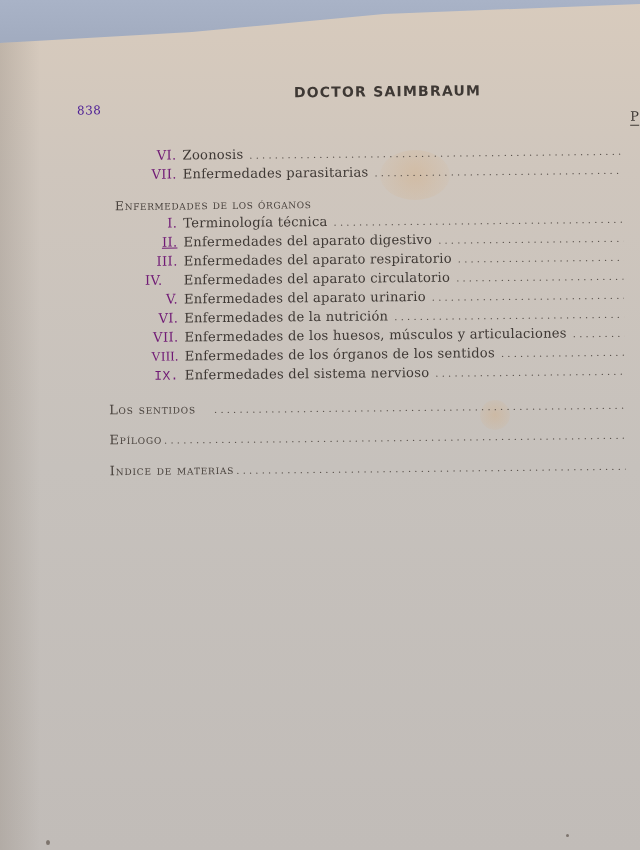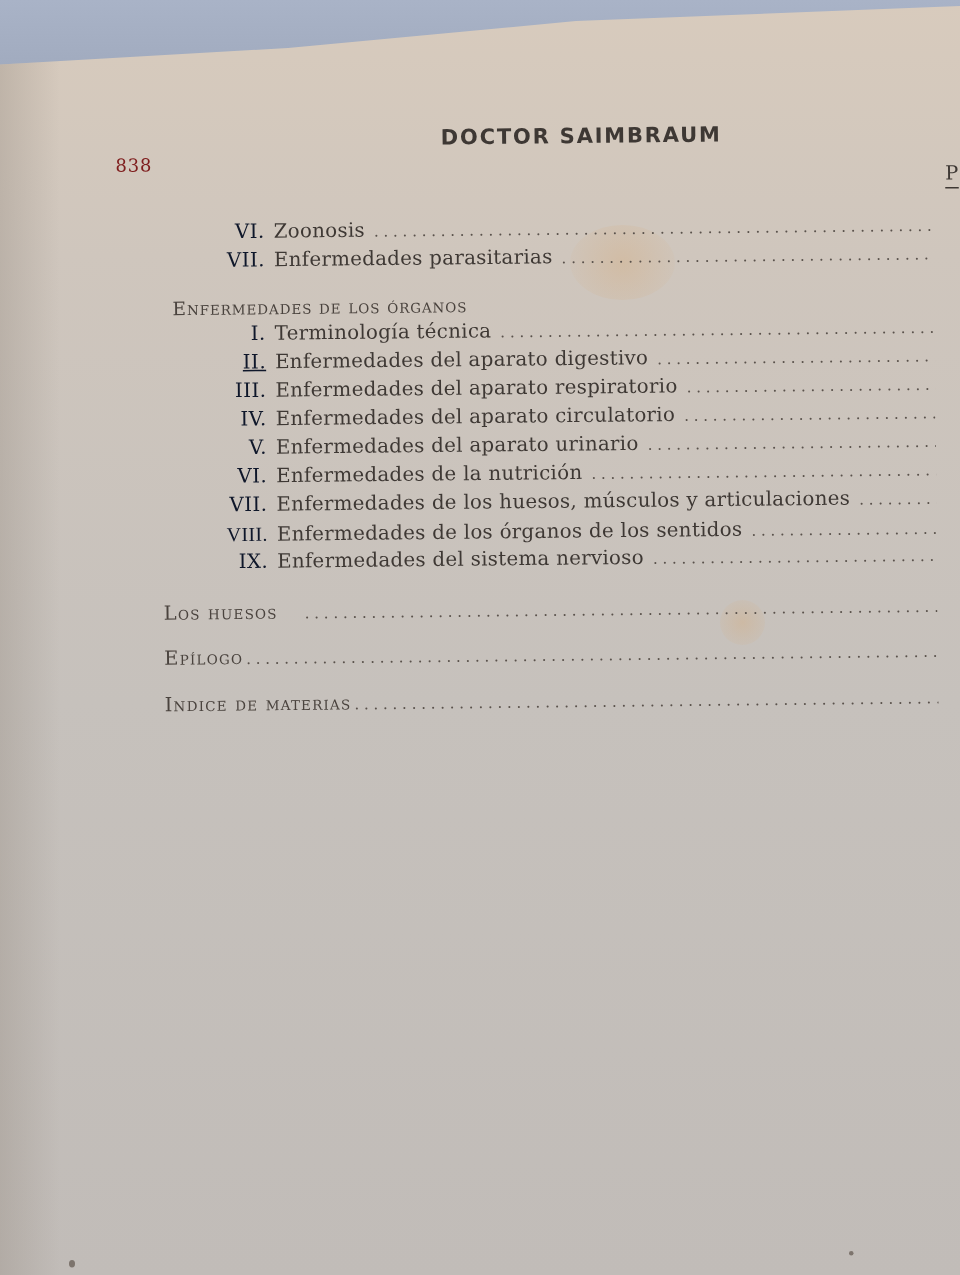--- a/index.html
+++ b/index.html
@@ -28,38 +28,38 @@
       background: radial-gradient(circle, rgba(214,170,120,0.35), rgba(214,170,120,0));
     }
     .text-layer {
       position: absolute; left: 0; top: 0; width: 640px; height: 850px;
       color: #3e3834;
       transform: rotate(-0.6deg);
       transform-origin: 320px 300px;
     }
     .page-number {
       position: absolute; left: 79px; top: 101px;
-      font-size: 12px; color: #7f1d1d; letter-spacing: 0.5px;
+      font-size: 12px; color: #4c1d95; letter-spacing: 0.5px;
     }
     .running-head {
       position: absolute; left: 296px; top: 84px;
       font-family: "DejaVu Sans", "Liberation Sans", sans-serif;
       font-size: 14px; letter-spacing: 1.2px; color: #3e3834; font-weight: bold;
     }
     .corner-letter {
       position: absolute; left: 632px; top: 112px;
       font-size: 13px; color: #3e3834;
       border-bottom: 1px solid #3e3834; padding-bottom: 1px;
     }
     .toc-line {
       position: absolute; height: 18px; display: flex; align-items: baseline;
       font-size: 13.2px; white-space: nowrap; overflow: hidden;
     }
     .numeral {
-      display: inline-block; text-align: right; color: #0f172a;
+      display: inline-block; text-align: right; color: #701a75;
       letter-spacing: 0.3px;
     }
     .title { padding-left: 6px; letter-spacing: 0.2px; }
     .leader {
       flex: 1; margin-left: 6px; overflow: hidden; color: #5a524c;
       letter-spacing: 3.2px; font-size: 10px;
     }
     .leader::before {
       content: ". . . . . . . . . . . . . . . . . . . . . . . . . . . . . . . . . . . . . . . . . . . . . . . . . . . . . . . . . . . . . . . . . . . . . . . . . . . . . . . . . . . . . . . .";
       letter-spacing: 0;
@@ -107,21 +107,21 @@
     <span class="numeral" style="width:48px;text-decoration:underline;">II.</span>
     <span class="title">Enfermedades del aparato digestivo</span>
     <span class="leader"></span>
   </div>
   <div class="toc-line" style="left:130px;top:252px;width:494px;">
     <span class="numeral" style="width:48px;">III.</span>
     <span class="title">Enfermedades del aparato respiratorio</span>
     <span class="leader"></span>
   </div>
   <div class="toc-line" style="left:130px;top:271px;width:494px;">
-    <span class="numeral" style="width:48px;">IV.</span>
+    <span class="numeral" style="width:48px;text-align:center;">IV.</span>
     <span class="title">Enfermedades del aparato circulatorio</span>
     <span class="leader"></span>
   </div>
   <div class="toc-line" style="left:130px;top:290px;width:494px;">
     <span class="numeral" style="width:48px;">V.</span>
     <span class="title">Enfermedades del aparato urinario</span>
     <span class="leader"></span>
   </div>
   <div class="toc-line" style="left:130px;top:309px;width:494px;">
     <span class="numeral" style="width:48px;">VI.</span>
@@ -132,27 +132,27 @@
     <span class="numeral" style="width:48px;">VII.</span>
     <span class="title">Enfermedades de los huesos, músculos y articulaciones</span>
     <span class="leader"></span>
   </div>
   <div class="toc-line" style="left:130px;top:347px;width:494px;">
     <span class="numeral" style="width:48px;font-family:Liberation Serif, serif;">VIII.</span>
     <span class="title">Enfermedades de los órganos de los sentidos</span>
     <span class="leader"></span>
   </div>
   <div class="toc-line" style="left:130px;top:366px;width:494px;">
-    <span class="numeral" style="width:48px;">IX.</span>
+    <span class="numeral" style="width:48px;font-family:Liberation Mono, monospace;">IX.</span>
     <span class="title">Enfermedades del sistema nervioso</span>
     <span class="leader"></span>
   </div>
 
   <div class="toc-line" style="left:108px;top:400px;width:516px;">
-    <span class="smallcaps">Los huesos</span>
+    <span class="smallcaps">Los sentidos</span>
     <span class="leader" style="margin-left:18px;"></span>
   </div>
   <div class="toc-line" style="left:108px;top:430px;width:516px;">
     <span class="smallcaps">Epílogo</span>
     <span class="leader" style="margin-left:2px;"></span>
   </div>
   <div class="toc-line" style="left:108px;top:461px;width:516px;">
     <span class="smallcaps">Indice de materias</span>
     <span class="leader" style="margin-left:2px;"></span>
   </div>

